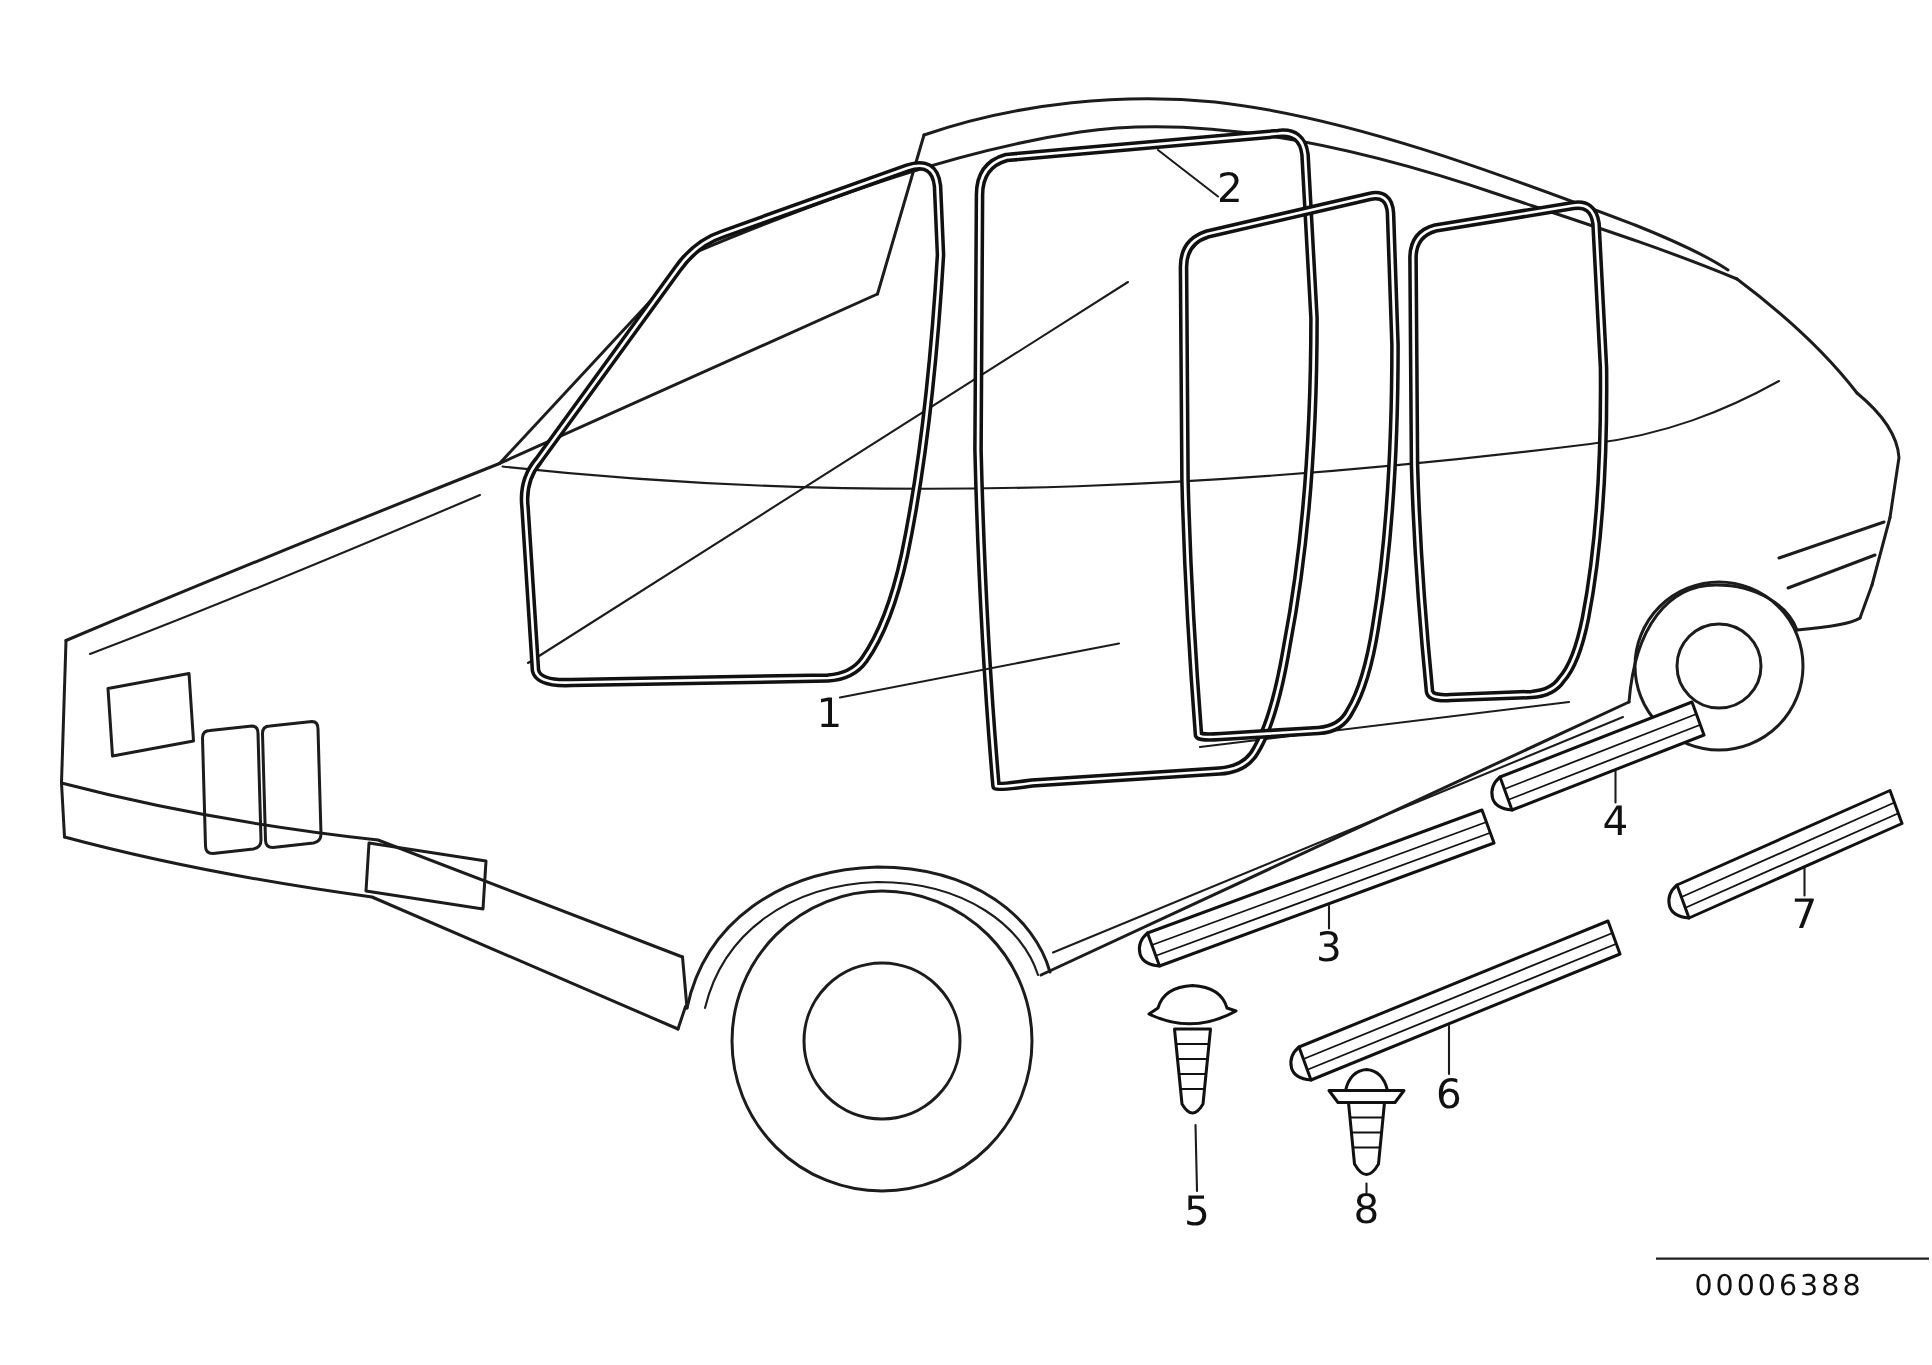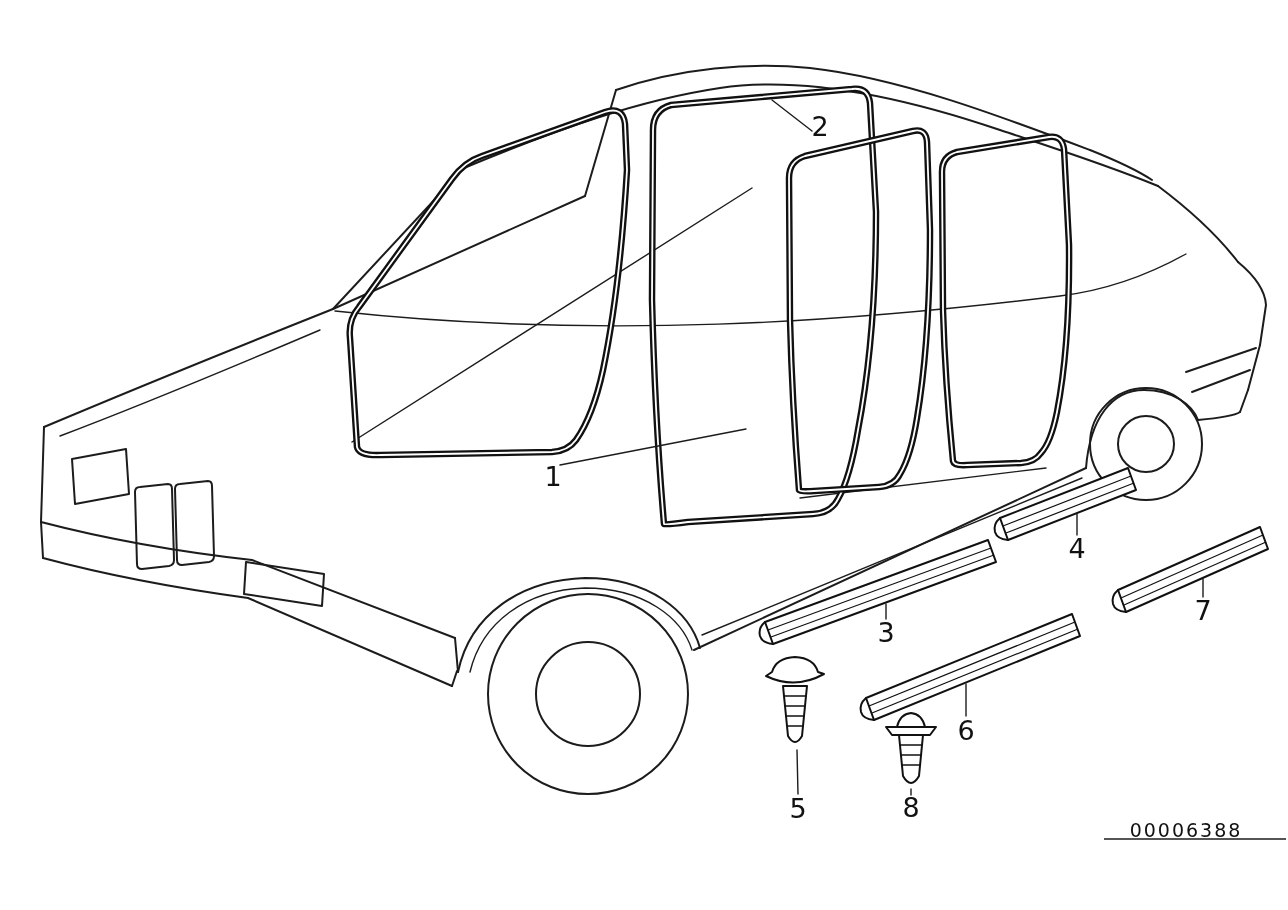--- a/index.html
+++ b/index.html
@@ -170,15 +170,15 @@
 
   <div class="callout" style="left:553px;top:476px;">1</div>
   <div class="callout" style="left:820px;top:126px;">2</div>
   <div class="callout" style="left:886px;top:632px;">3</div>
   <div class="callout" style="left:1077px;top:548px;">4</div>
   <div class="callout" style="left:798px;top:808px;">5</div>
   <div class="callout" style="left:966px;top:730px;">6</div>
   <div class="callout" style="left:1203px;top:610px;">7</div>
   <div class="callout" style="left:911px;top:807px;">8</div>
 
-  <div class="watermark" style="left:1186px;top:830px;">00006388</div>
+  <div class="watermark" style="left:1186px;top:857px;">00006388</div>
 
 </div>
 
 </body></html>

